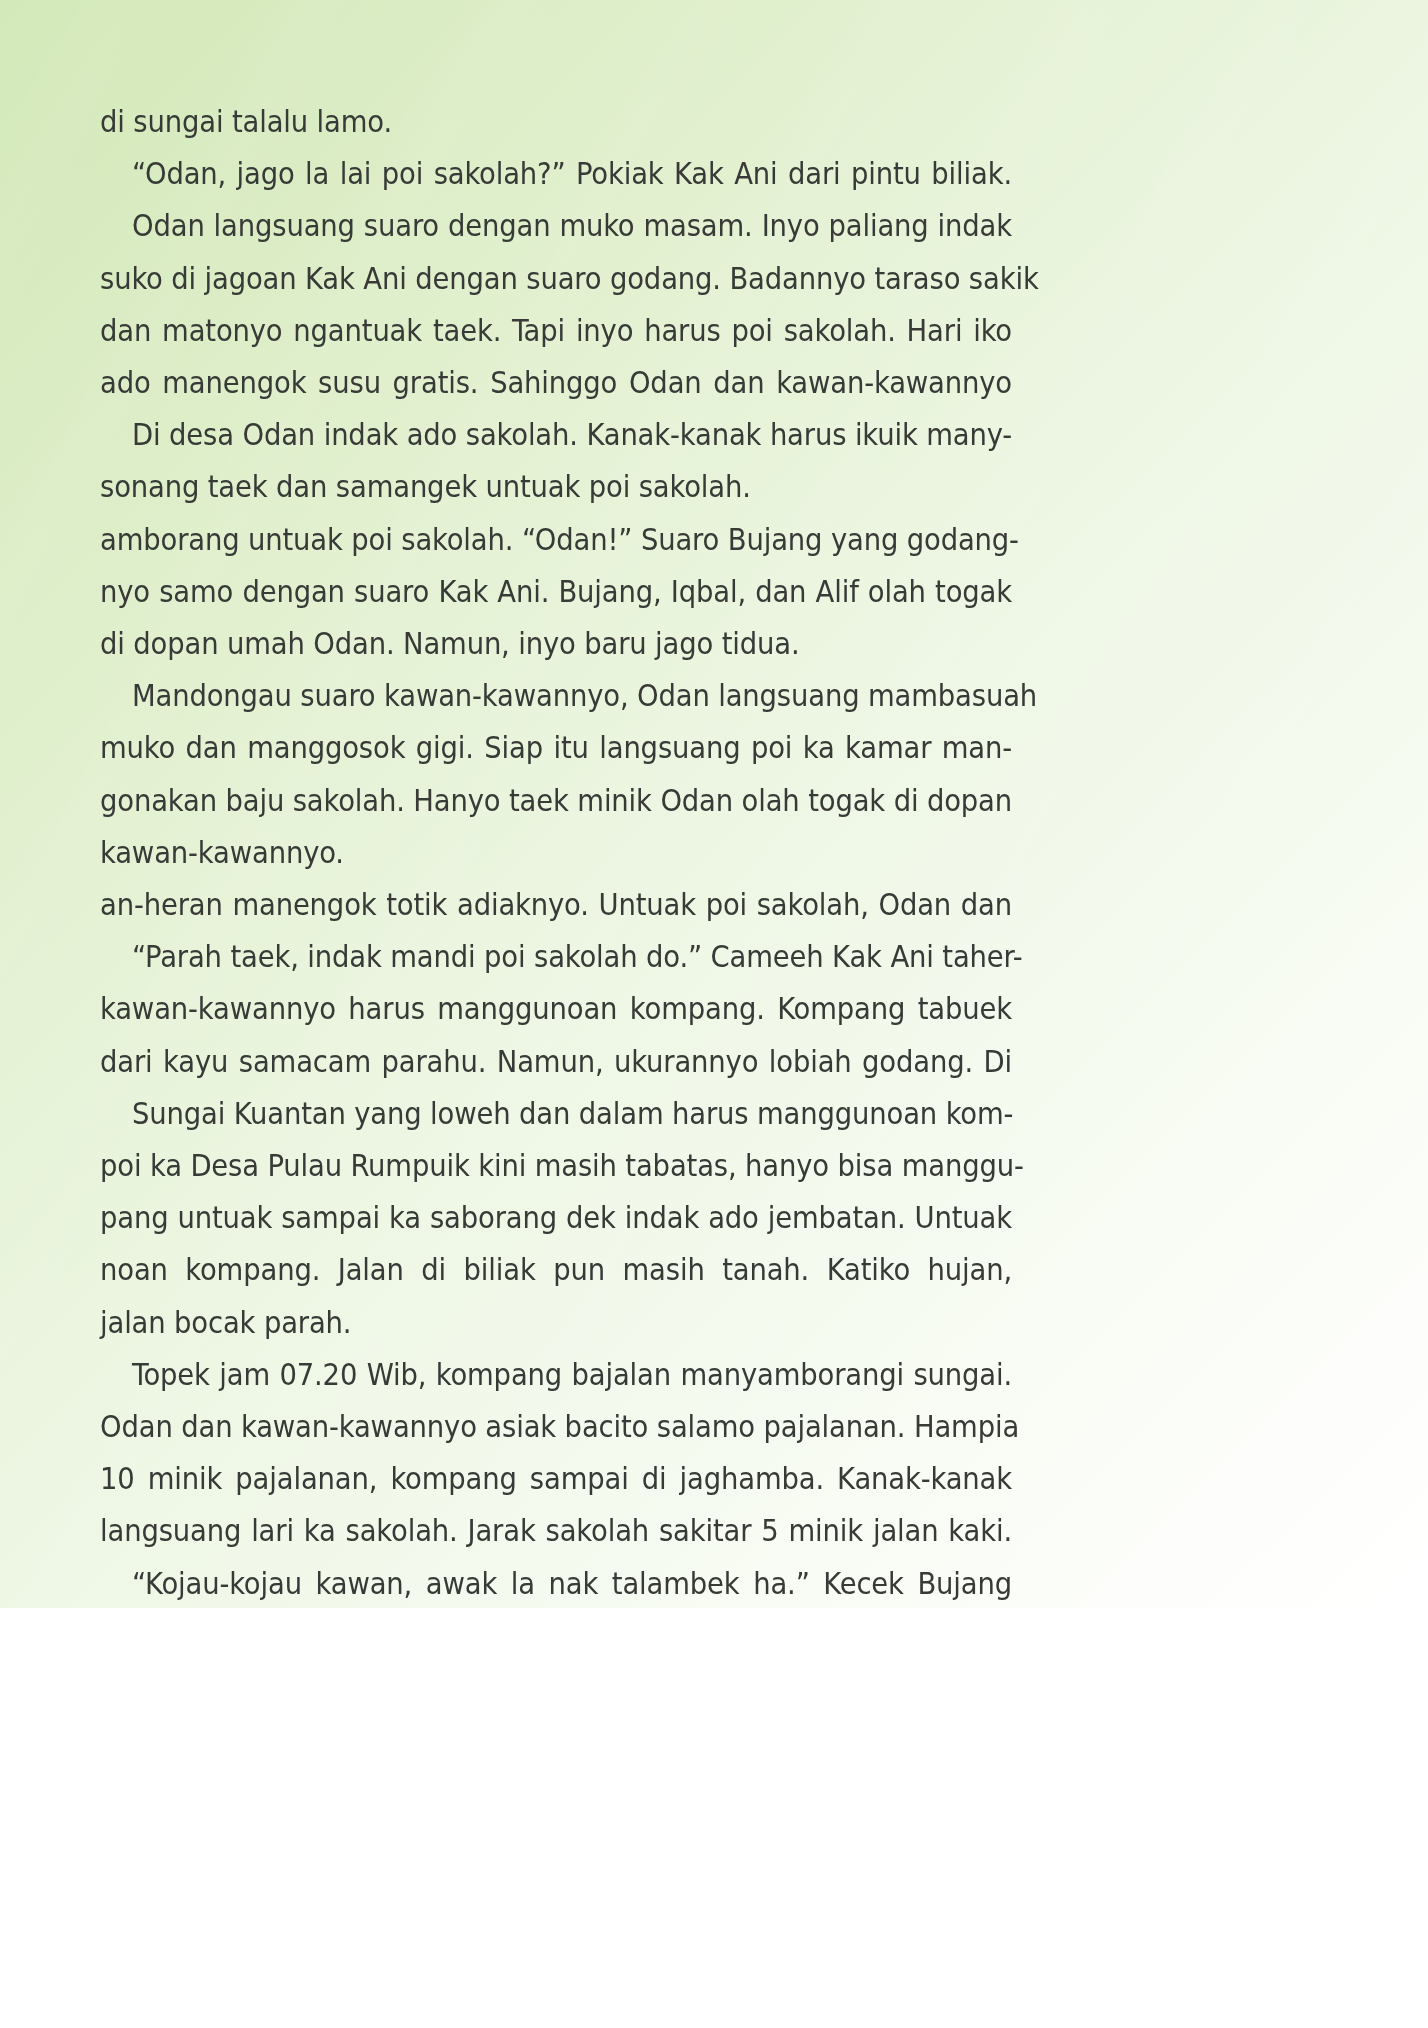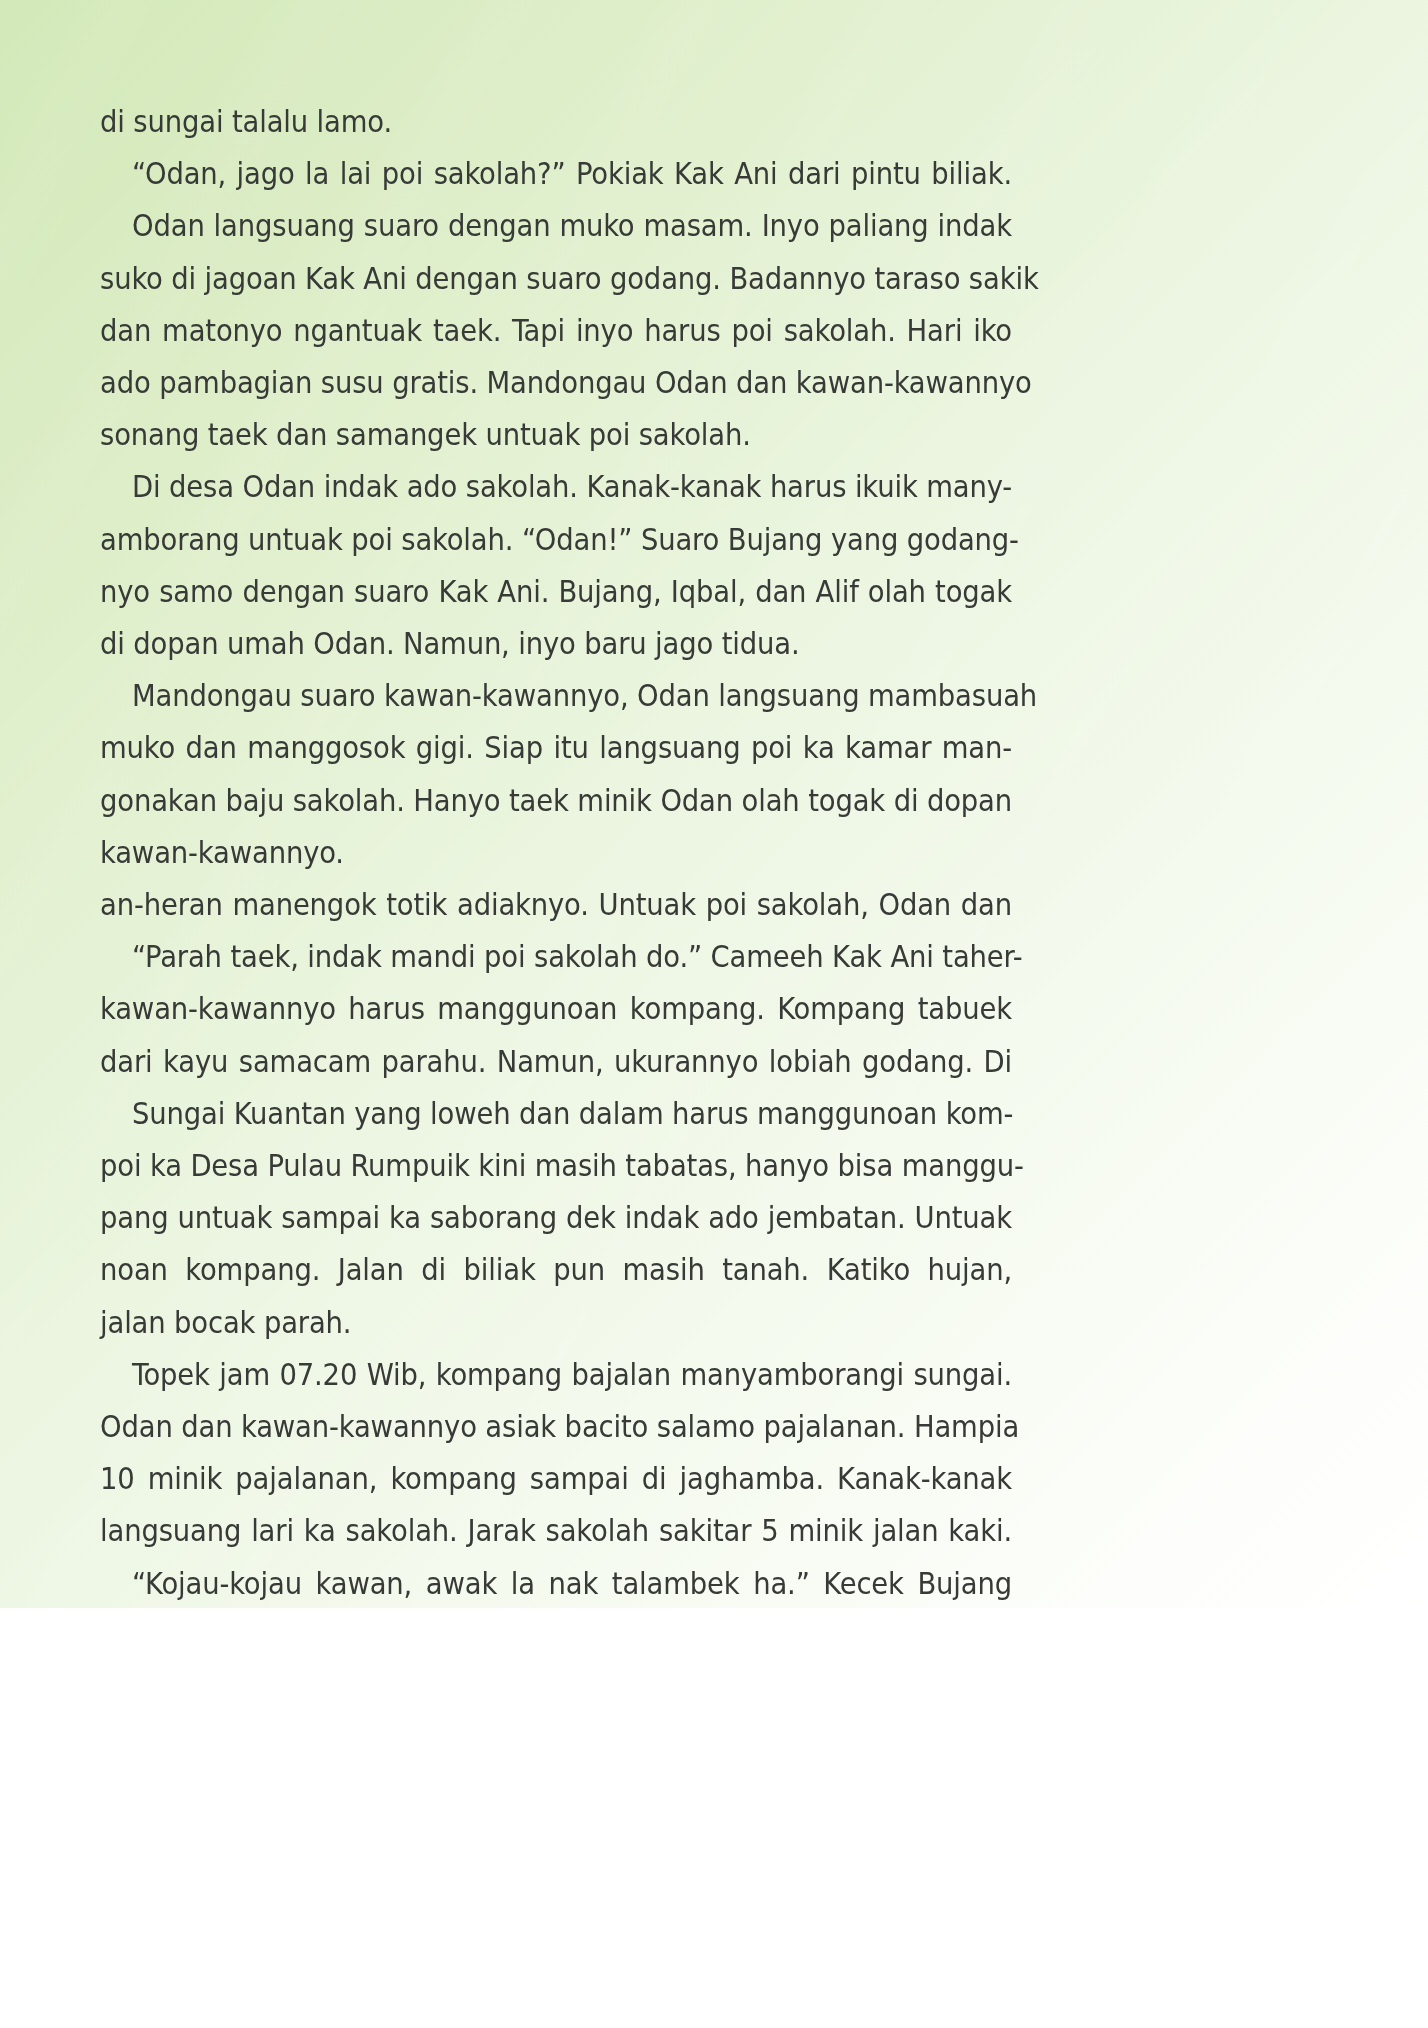--- a/index.html
+++ b/index.html
@@ -112,23 +112,23 @@
 
 <div class="page">
 
   <div class="textblock">
     <p class="para" id="body-text">
         <span class="line short"><span>di sungai talalu lamo.</span></span>
         <span class="line"><span class="indent"></span><span>“Odan, jago la lai poi sakolah?” Pokiak Kak Ani dari pintu biliak.</span></span>
         <span class="line"><span class="indent"></span><span>Odan langsuang suaro dengan muko masam. Inyo paliang indak</span></span>
         <span class="line"><span>suko di jagoan Kak Ani dengan suaro godang. Badannyo taraso sakik</span></span>
         <span class="line"><span>dan matonyo ngantuak taek. Tapi inyo harus poi sakolah. Hari iko</span></span>
-        <span class="line"><span>ado pambagian susu gratis. Mandongau Odan dan kawan-kawannyo</span></span>
+        <span class="line"><span>ado manengok susu gratis. Sahinggo Odan dan kawan-kawannyo</span></span>
+        <span class="line"><span class="indent"></span><span>Di desa Odan indak ado sakolah. Kanak-kanak harus ikuik many-</span></span>
         <span class="line short"><span>sonang taek dan samangek untuak poi sakolah.</span></span>
-        <span class="line"><span class="indent"></span><span>Di desa Odan indak ado sakolah. Kanak-kanak harus ikuik many-</span></span>
         <span class="line"><span>amborang untuak poi sakolah. “Odan!” Suaro Bujang yang godang-</span></span>
         <span class="line"><span>nyo samo dengan suaro Kak Ani. Bujang, Iqbal, dan Alif olah togak</span></span>
         <span class="line short"><span>di dopan umah Odan. Namun, inyo baru jago tidua.</span></span>
         <span class="line"><span class="indent"></span><span>Mandongau suaro kawan-kawannyo, Odan langsuang mambasuah</span></span>
         <span class="line"><span>muko dan manggosok gigi. Siap itu langsuang poi ka kamar man-</span></span>
         <span class="line"><span>gonakan baju sakolah. Hanyo taek minik Odan olah togak di dopan</span></span>
         <span class="line short"><span>kawan-kawannyo.</span></span>
         <span class="line"><span>an-heran manengok totik adiaknyo. Untuak poi sakolah, Odan dan</span></span>
         <span class="line"><span class="indent"></span><span>“Parah taek, indak mandi poi sakolah do.” Cameeh Kak Ani taher-</span></span>
         <span class="line"><span>kawan-kawannyo harus manggunoan kompang. Kompang tabuek</span></span>

